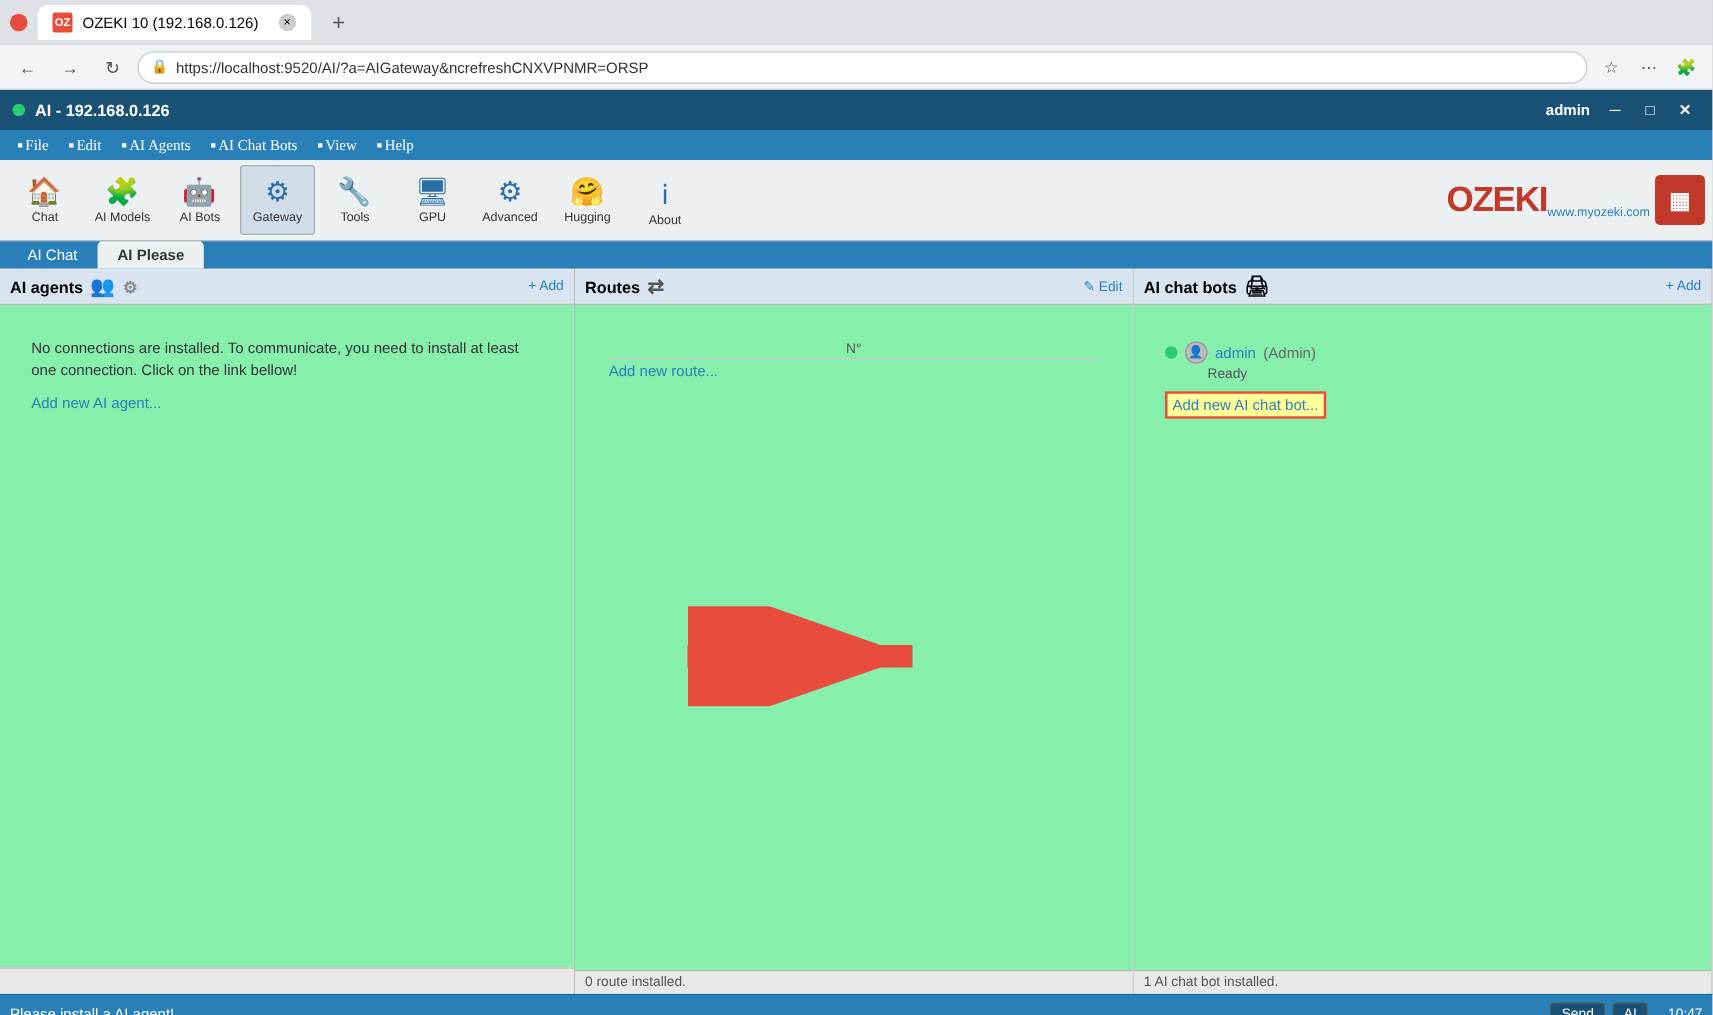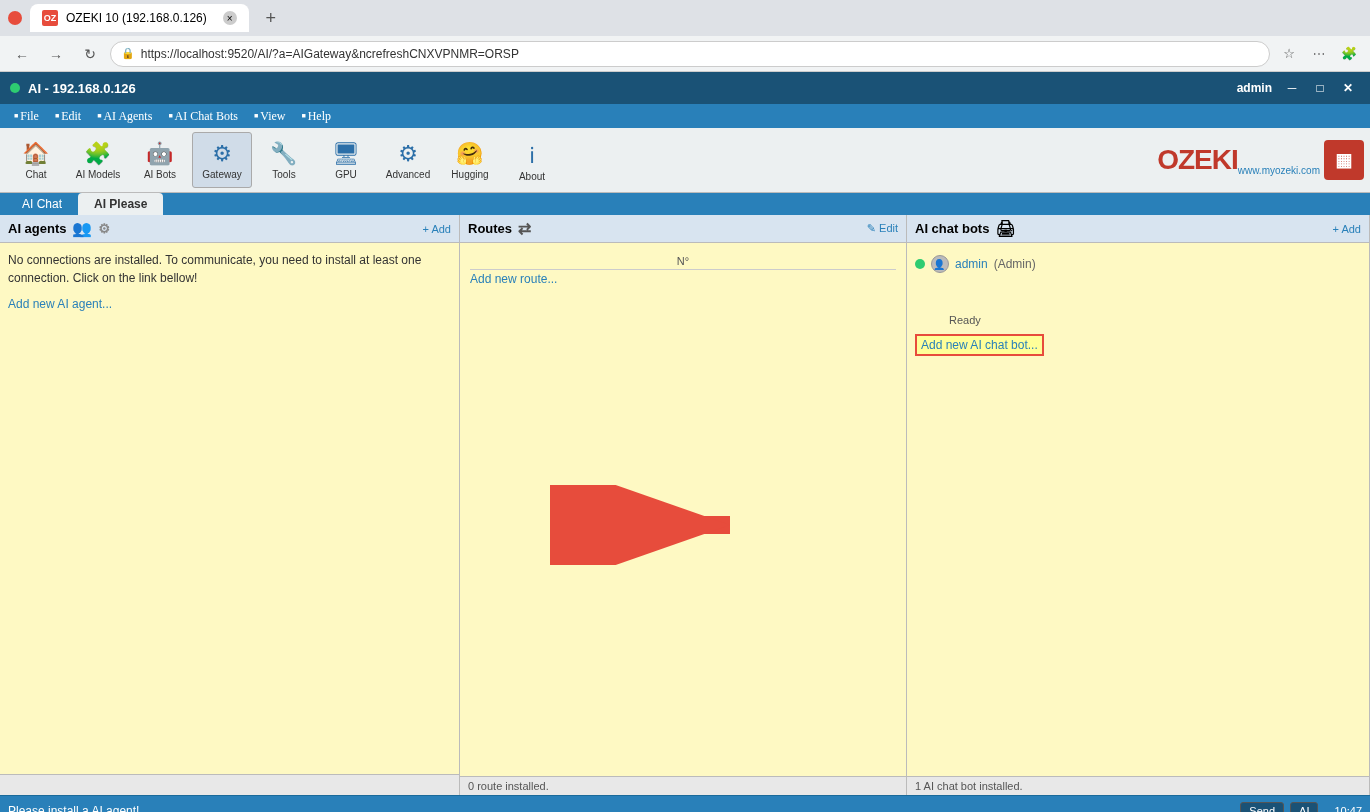--- a/index.html
+++ b/index.html
@@ -51,35 +51,35 @@
     
     .panel { display: flex; flex-direction: column; border-right: 1px solid #bbb; }
     .panel-agents { width: 460px; }
     .panel-routes { width: 447px; }
     .panel-chatbots { flex: 1; }
 
     .panel-header { background: #d8e4f0; border-bottom: 1px solid #bbb; padding: 4px 8px; display: flex; align-items: center; justify-content: space-between; min-height: 28px; }
     .panel-title { font-weight: bold; font-size: 13px; display: flex; align-items: center; gap: 6px; }
     .panel-add-btn { color: #2980b9; font-size: 11px; cursor: pointer; display: flex; align-items: center; gap: 2px; }
 
-    .panel-body { flex: 1; padding: 8px; overflow-y: auto; background: #fef9c3; }
+    .panel-body { flex: 1; padding: 25px; overflow-y: auto; background: #86efac; }
 
     .agents-message { color: #333; font-size: 12px; line-height: 1.5; margin-bottom: 10px; }
     .agents-link { color: #2980b9; text-decoration: none; cursor: pointer; font-size: 12px; }
 
     .routes-table { width: 100%; }
     .routes-table th { font-weight: normal; color: #555; font-size: 11px; padding: 2px 4px; border-bottom: 1px solid #ccc; }
 
     .chatbot-entry { display: flex; flex-direction: column; gap: 2px; padding: 4px 0; }
     .chatbot-user-row { display: flex; align-items: center; gap: 6px; }
     .chatbot-status-dot { width: 10px; height: 10px; background: #2ecc71; border-radius: 50%; }
     .chatbot-avatar { width: 18px; height: 18px; border-radius: 50%; background: #bbb; display: flex; align-items: center; justify-content: center; font-size: 10px; color: #555; border: 1px solid #999; }
     .chatbot-username { color: #2980b9; text-decoration: none; cursor: pointer; font-size: 12px; }
     .chatbot-role { color: #666; font-size: 12px; }
-    .chatbot-ready { color: #555; font-size: 11px; padding-left: 34px; margin-top: 39px; }
+    .chatbot-ready { color: #555; font-size: 11px; padding-left: 34px; }
 
     .add-new-link { color: #2980b9; text-decoration: none; cursor: pointer; font-size: 12px; }
     .add-new-link.highlighted { background: #ffff99; padding: 2px 4px; border: 2px solid #e74c3c; }
 
     
     .statusbar { background: #2980b9; height: 30px; display: flex; align-items: center; padding: 0 8px; gap: 8px; border-top: 1px solid #1a6a9a; }
     .statusbar-btn { background: #1a5276; color: white; border: 1px solid #555; border-radius: 3px; padding: 2px 8px; font-size: 11px; cursor: pointer; display: flex; align-items: center; gap: 4px; }
 
     
     .panel-footer { background: #e8e8e8; border-top: 1px solid #bbb; padding: 3px 8px; font-size: 11px; color: #555; }

